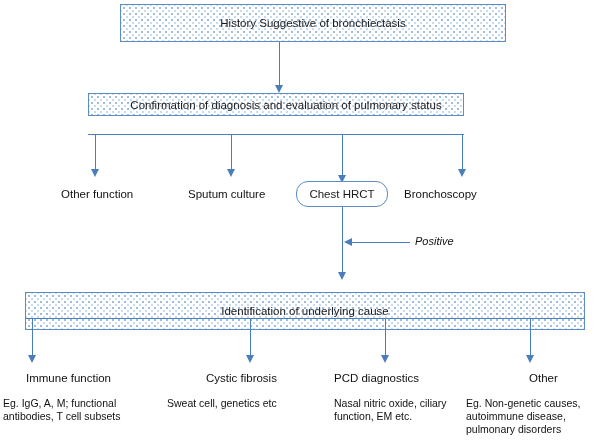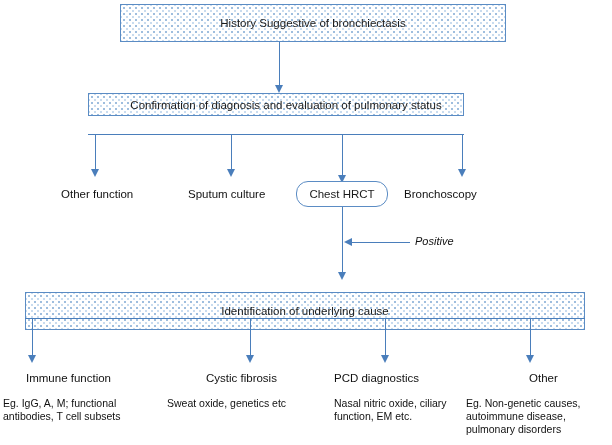--- a/index.html
+++ b/index.html
@@ -180,19 +180,19 @@
   <div class="node-label" style="left:26px; top:372px;">Immune function</div>
 
   <div class="node-label" style="left:206px; top:372px;">Cystic fibrosis</div>
 
   <div class="node-label" style="left:334px; top:372px;">PCD diagnostics</div>
 
   <div class="node-label" style="left:529px; top:372px;">Other</div>
 
   <div class="detail-text" style="left:3px; top:397px; width:160px;">Eg. IgG, A, M; functional antibodies, T cell subsets</div>
 
-  <div class="detail-text" style="left:167px; top:397px; width:145px;">Sweat oxide, genetics etc</div>
+  <div class="detail-text" style="left:167px; top:397px; width:145px;">Sweat cell, genetics etc</div>
 
   <div class="detail-text" style="left:334px; top:397px; width:118px;">Nasal nitric oxide, ciliary function, EM etc.</div>
 
   <div class="detail-text" style="left:466px; top:397px; width:145px;">Eg. Non-genetic causes, autoimmune disease, pulmonary disorders</div>
 
 </div>
 
 </body></html>

